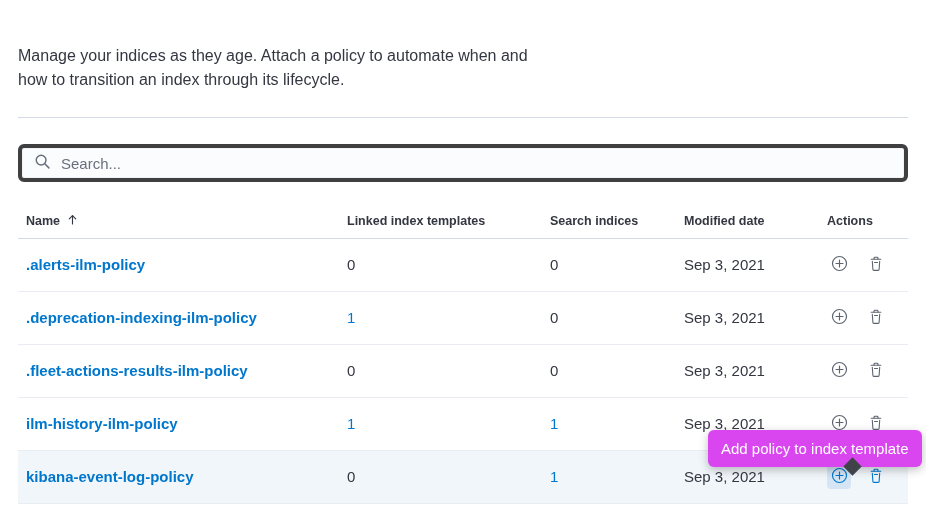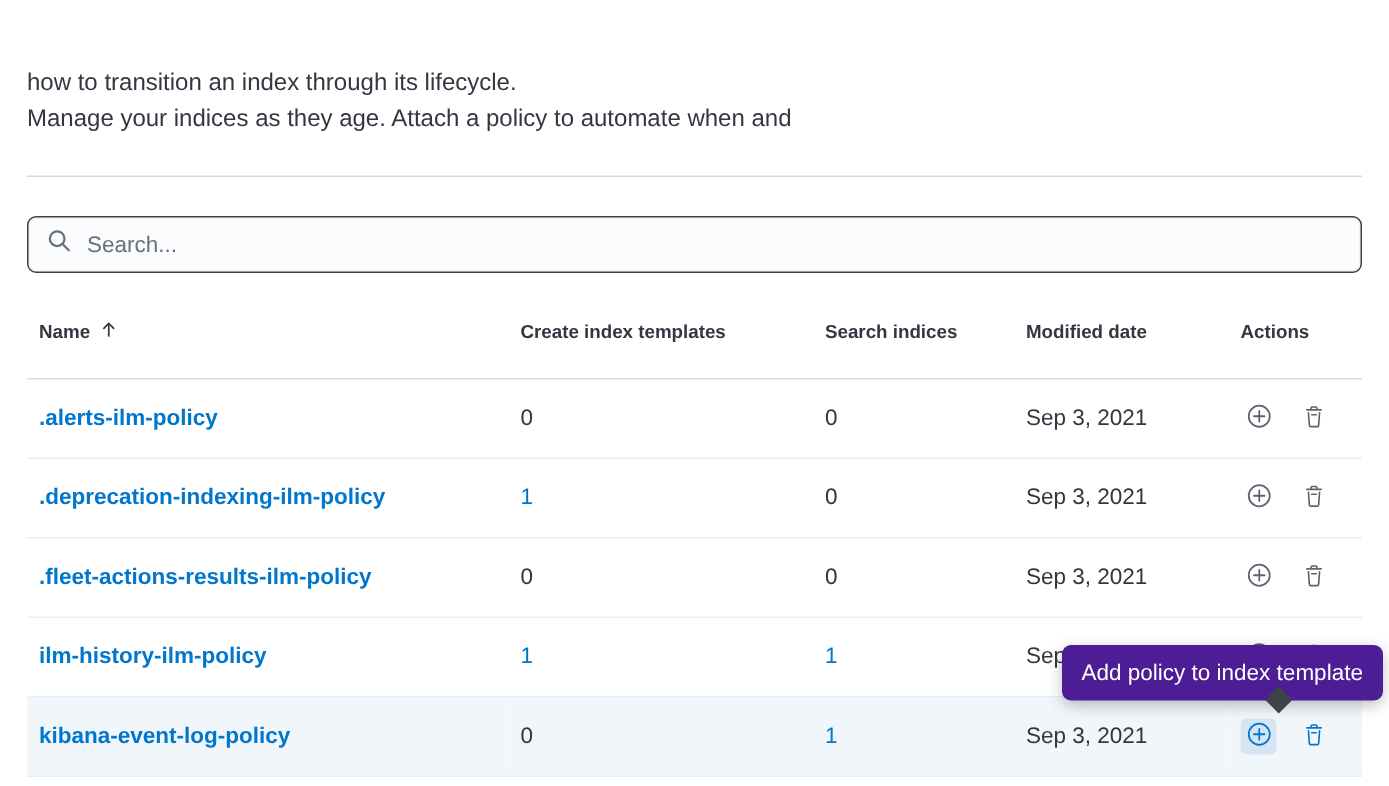--- a/index.html
+++ b/index.html
@@ -47,21 +47,21 @@
     border: none;
     border-top: 1px solid #d3dae6;
     margin-top: 25px;
   }
 
   
   .search-box {
     margin-top: 26px;
     height: 38px;
     display: flex; align-items: center;
-    border: 1px solid #404040;
+    border: 4px solid #404040;
     background: #fbfcfd;
     border-radius: 6px;
     padding: 0 12px;
     box-shadow: inset 0 0 0 1px rgba(211,218,230,0.25);
   }
   .search-box svg { flex: 0 0 auto; }
   .search-input {
     flex: 1; border: none; outline: none; background: transparent;
     font-family: inherit; font-size: 15px; color: #343741;
     margin-left: 10px; height: 100%;
@@ -73,21 +73,21 @@
     margin-top: 23px;
     width: 100%;
     border-collapse: collapse;
     table-layout: fixed;
   }
   th {
     text-align: left;
     font-size: 12.5px;
     font-weight: 700;
     color: #343741;
-    padding: 8px 8px 23px 8px;
+    padding: 8px 8px 9px 8px;
     border-bottom: 1px solid #d3dae6;
     vertical-align: middle;
   }
   th .th-inner { display: inline-flex; align-items: center; gap: 6px; }
   th.col-actions, td.col-actions { text-align: left; }
   td {
     padding: 14px 8px;
     font-size: 15px;
     line-height: 20px;
     border-bottom: 1px solid #e9edf3;
@@ -110,21 +110,21 @@
     vertical-align: middle;
   }
   .action-btn + .action-btn { margin-left: 9px; }
   tr.hovered .action-btn { color: var(--primary, #0077cc); }
   tr.hovered .action-btn.plus-btn { background: #d5e5f4; }
 
   
   .tooltip {
     position: absolute;
     left: 708px; top: 430px;
-    background: #4c1d95;
+    background: #d946ef;
     color: #ffffff;
     font-size: 15px;
     line-height: 21px;
     padding: 8px 13px;
     border-radius: 6px;
     white-space: nowrap;
     box-shadow: 0 3px 10px rgba(0,0,0,0.25);
     z-index: 10;
   }
   .tooltip-arrow {
@@ -136,22 +136,22 @@
     transform: rotate(45deg);
   }
 </style>
 </head>
 <body>
 
 <div class="container">
 
 
   <div class="page-description">
+    <div>Manage your indices as they age. Attach a policy to automate when and</div>
     <div>how to transition an index through its lifecycle.</div>
-    <div>Manage your indices as they age. Attach a policy to automate when and</div>
   </div>
 
   <hr class="divider">
 
   <div class="search-box">
     <span>
       <svg width="17" height="17" viewBox="0 0 16 16" fill="none" stroke="#69707d" stroke-width="1.4">
         <circle cx="6.7" cy="6.7" r="4.6"></circle>
         <path d="M10.2 10.2 L14 14" stroke-linecap="round"></path>
       </svg>
@@ -173,21 +173,21 @@
           <span class="th-inner">
             <span>Name</span>
             <span>
               <svg width="13" height="13" viewBox="0 0 16 16" fill="none" stroke="#343741" stroke-width="1.4" stroke-linecap="round" stroke-linejoin="round">
                 <path d="M8 13.5V3.5"></path>
                   <path d="M4 7.2 8 3.2l4 4"></path>
               </svg>
             </span>
           </span>
         </th>
-        <th>Create index templates</th>
+        <th>Linked index templates</th>
         <th>Search indices</th>
         <th>Modified date</th>
         <th class="col-actions">Actions</th>
       </tr>
     </thead>
     <tbody>
   <tr>
     <td><a href="#" class="policy-link">.alerts-ilm-policy</a></td>
     <td><span>0</span></td>
     <td><span>0</span></td>

